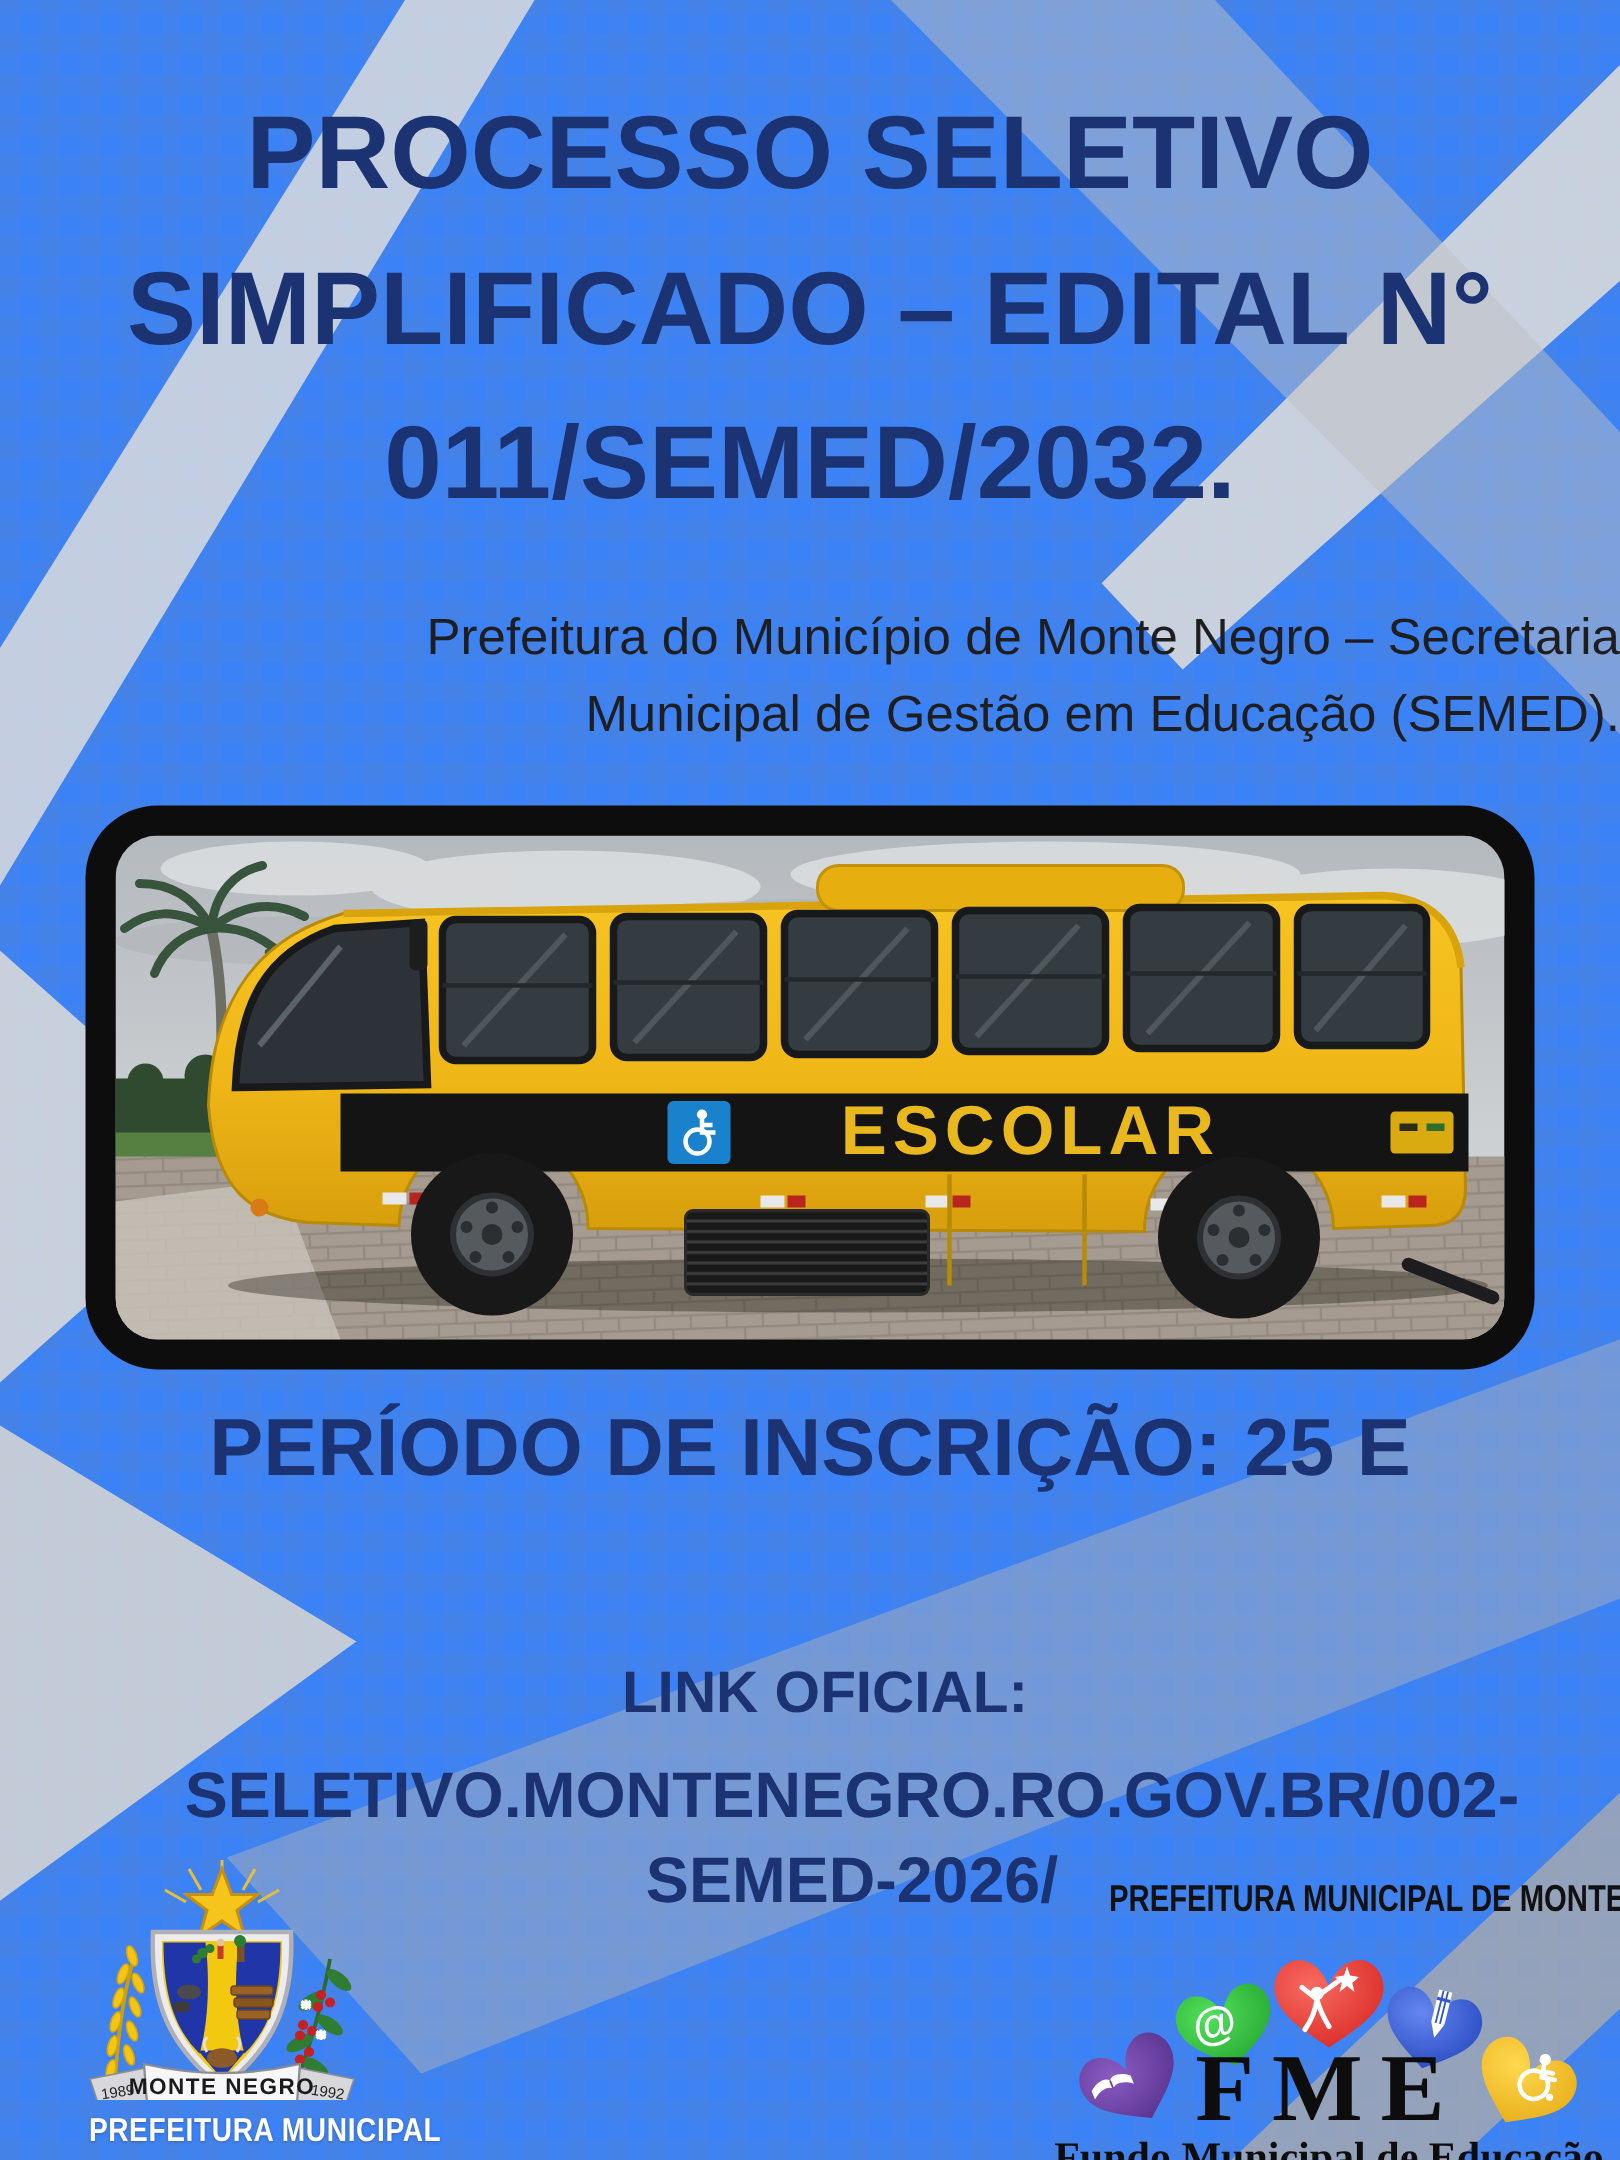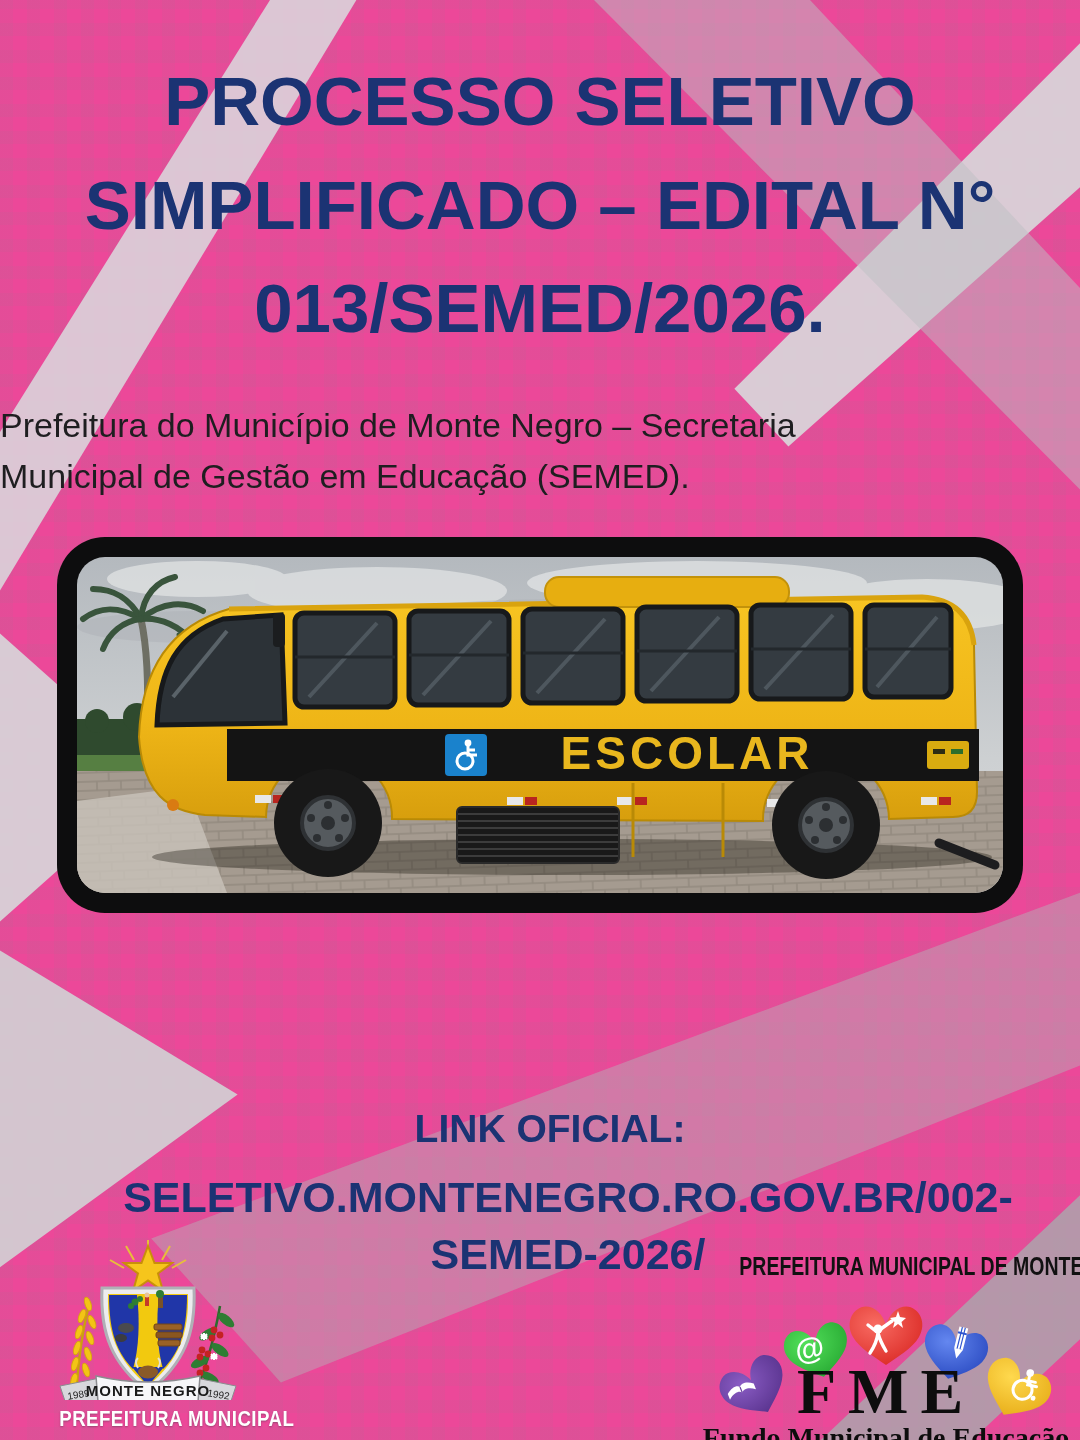--- a/index.html
+++ b/index.html
@@ -1,18 +1,18 @@
 <!DOCTYPE html>
 <html><head>
 <meta charset="utf-8">
 <style>
   html,body{margin:0;padding:0;background:#9b9ca0;}
   .poster{
     position:relative;width:1080px;height:1440px;overflow:hidden;
-    background:#ec4899;font-family:"Liberation Sans",sans-serif;
+    background:#3b82f6;font-family:"Liberation Sans",sans-serif;
     margin:0 auto;
   }
   
   .bg-layer{position:absolute;inset:0;pointer-events:none;}
   .dots{
     background-image:
       repeating-linear-gradient(0deg, rgba(130,132,140,0.07) 0 13px, transparent 13px 27px),
       repeating-linear-gradient(90deg, rgba(130,132,140,0.07) 0 13px, transparent 13px 27px);
   }
   .diag{position:absolute;pointer-events:none;}
@@ -30,21 +30,21 @@
     clip-path:polygon(0 66%, 22% 76%, 0 88%);}
   .diag7{left:0;top:0;width:1080px;height:1440px;background:#bebfc3;opacity:.5;
     clip-path:polygon(55% 0, 75% 0, 100% 20%, 100% 34%);}
 
   
   .title{
     position:absolute;top:50px;left:0;right:0;text-align:center;
     color:#1b3373;font-weight:800;font-size:69px;line-height:1.5;letter-spacing:0px;
   }
   .subtitle{
-    position:absolute;top:400px;left:0;right:0;text-align:left;
+    position:absolute;top:400px;left:0;right:0;text-align:right;
     color:#1e1e20;font-size:34px;line-height:1.5;font-weight:400;
   }
   .period{
     position:absolute;top:928px;left:0;right:0;text-align:center;
     color:#1b3373;font-weight:800;font-size:54px;line-height:1.40;
   }
   .linkblock{
     position:absolute;top:1106px;left:0;right:0;text-align:center;
     color:#1b3373;font-weight:800;padding-left:20px;
   }
@@ -82,21 +82,21 @@
   <div class="diag diag2"></div>
   <div class="diag diag3"></div>
   <div class="diag diag7"></div>
   <div class="diag diag4"></div>
   <div class="diag diag5"></div>
   <div class="diag diag6"></div>
 
   <div class="title">
     <div>PROCESSO SELETIVO</div>
     <div>SIMPLIFICADO – EDITAL N°</div>
-    <div>013/SEMED/2026.</div>
+    <div>011/SEMED/2032.</div>
   </div>
 
   <div class="subtitle">
     <div>Prefeitura do Município de Monte Negro – Secretaria</div>
     <div>Municipal de Gestão em Educação (SEMED).</div>
   </div>
 
   <div class="photo-frame">
     <svg width="926" height="336" viewBox="0 0 926 336">
       <defs>
@@ -265,20 +265,21 @@
             <circle cx="766" cy="263" r="4"></circle>
             <circle cx="760" cy="283" r="4"></circle>
             <circle cx="738" cy="283" r="4"></circle>
             <circle cx="732" cy="263" r="4"></circle>
           </g>
       </g>
     </svg>
   </div>
 
   <div class="period">
+    <div>PERÍODO DE INSCRIÇÃO: 25 E</div>
   </div>
 
   <div class="linkblock">
     <div class="lhead">LINK OFICIAL:</div>
     <div class="lline">SELETIVO.MONTENEGRO.RO.GOV.BR/002-</div>
     <div class="lline">SEMED-2026/</div>
   </div>
 
   <div class="footer-left">
     <svg width="214" height="160" viewBox="0 0 214 160">

